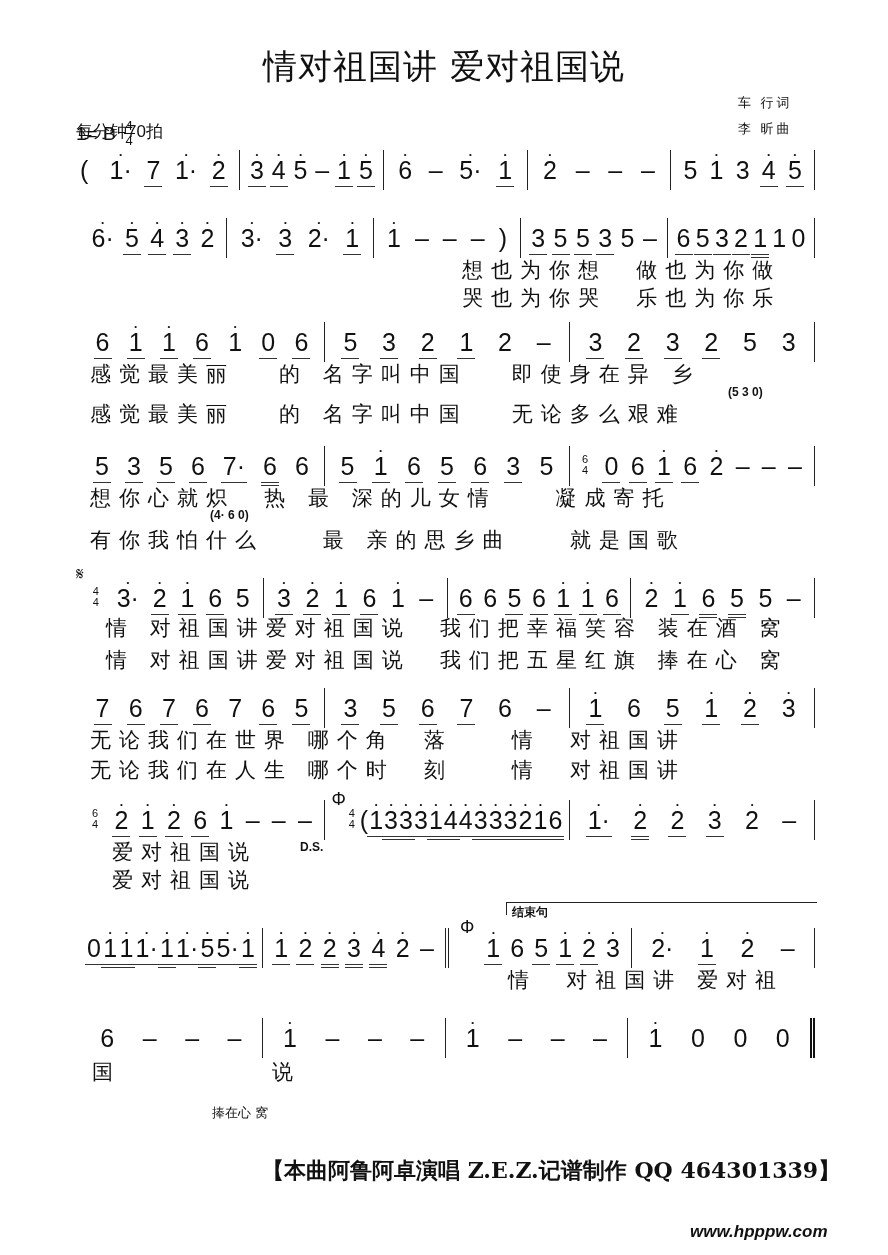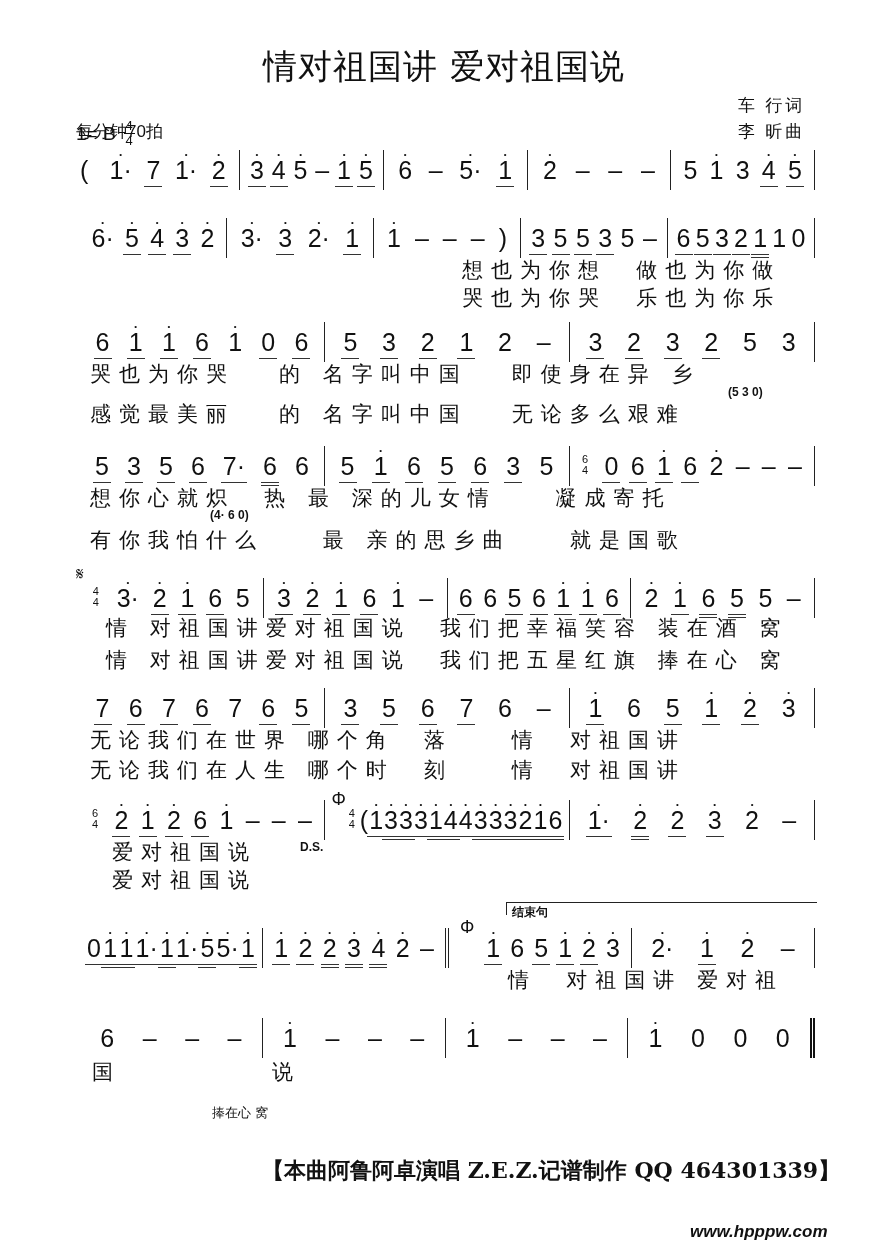--- a/index.html
+++ b/index.html
@@ -5,21 +5,21 @@
   html, body { margin: 0; padding: 0; background: #ffffff; }
   body { width: 888px; height: 1255px; position: relative; overflow: hidden;
          font-family: "Liberation Sans", "DejaVu Sans", sans-serif; color: #111; }
   .abs { position: absolute; }
   .title { top: 44px; left: 0; width: 888px; text-align: center; font-size: 34px;
            font-family: "DejaVu Sans", sans-serif; letter-spacing: 1px; }
   .key { left: 76px; top: 88px; font-size: 19px; display: flex; align-items: center; gap: 8px; margin-top: 32px; }
   .frac { display: inline-flex; flex-direction: column; align-items: center; font-size: 13px; line-height: 12px; }
   .frac .bar { width: 11px; border-top: 1px solid #111; margin: 1px 0; }
   .tempo { left: 76px; top: 120px; font-size: 17px; font-family: Liberation Sans, sans-serif; }
-  .credit { left: 738px; font-size: 17px; font-family: Liberation Serif, serif; letter-spacing: 3px; }
+  .credit { left: 738px; font-size: 13px; font-family: Liberation Sans, sans-serif; letter-spacing: 3px; }
 
   .system { position: absolute; left: 80px; width: 735px; height: 40px; display: flex; align-items: flex-end; }
   .measure { display: flex; align-items: flex-end; justify-content: space-around; flex: 1; height: 40px;
              border-right: 1.5px solid #222; padding: 0 6px; box-sizing: border-box; }
   .measure.repeat-end { border-right: 4px double #222; }
   .measure.final { border-right: 5px double #111; }
   .note { position: relative; display: inline-flex; flex-direction: column; align-items: center;
           font-size: 25px; line-height: 28px; min-width: 14px; padding-bottom: 6px; }
   .note .dot-up { position: absolute; top: -6px; font-size: 14px; line-height: 10px; }
   .note .ul { position: absolute; left: -2px; right: -2px; border-top: 1.5px solid #333; }
@@ -333,21 +333,21 @@
           <span class="ul ul1"></span>
         </span>
         <span class="note">
           <span>5</span>
         </span>
         <span class="note">
           <span>3</span>
         </span>
       </div>
     </div>
-    <div class="lyric" style="left: 90px; top: 360px;">哭也为你哭   的 名字叫中国   即使身在异 乡</div>
+    <div class="lyric" style="left: 90px; top: 360px;">感觉最美丽   的 名字叫中国   即使身在异 乡</div>
     <div class="lyric" style="left: 90px; top: 400px;">感觉最美丽   的 名字叫中国   无论多么艰难</div>
     <div class="abs small" style="left: 728px; top: 385px;">(5 3  0)</div>
     <div class="system" style="top: 446px;">
       <div class="measure">
         <span class="note">
           <span>5</span>
           <span class="ul ul1"></span>
         </span>
         <span class="note">
           <span>3</span>

